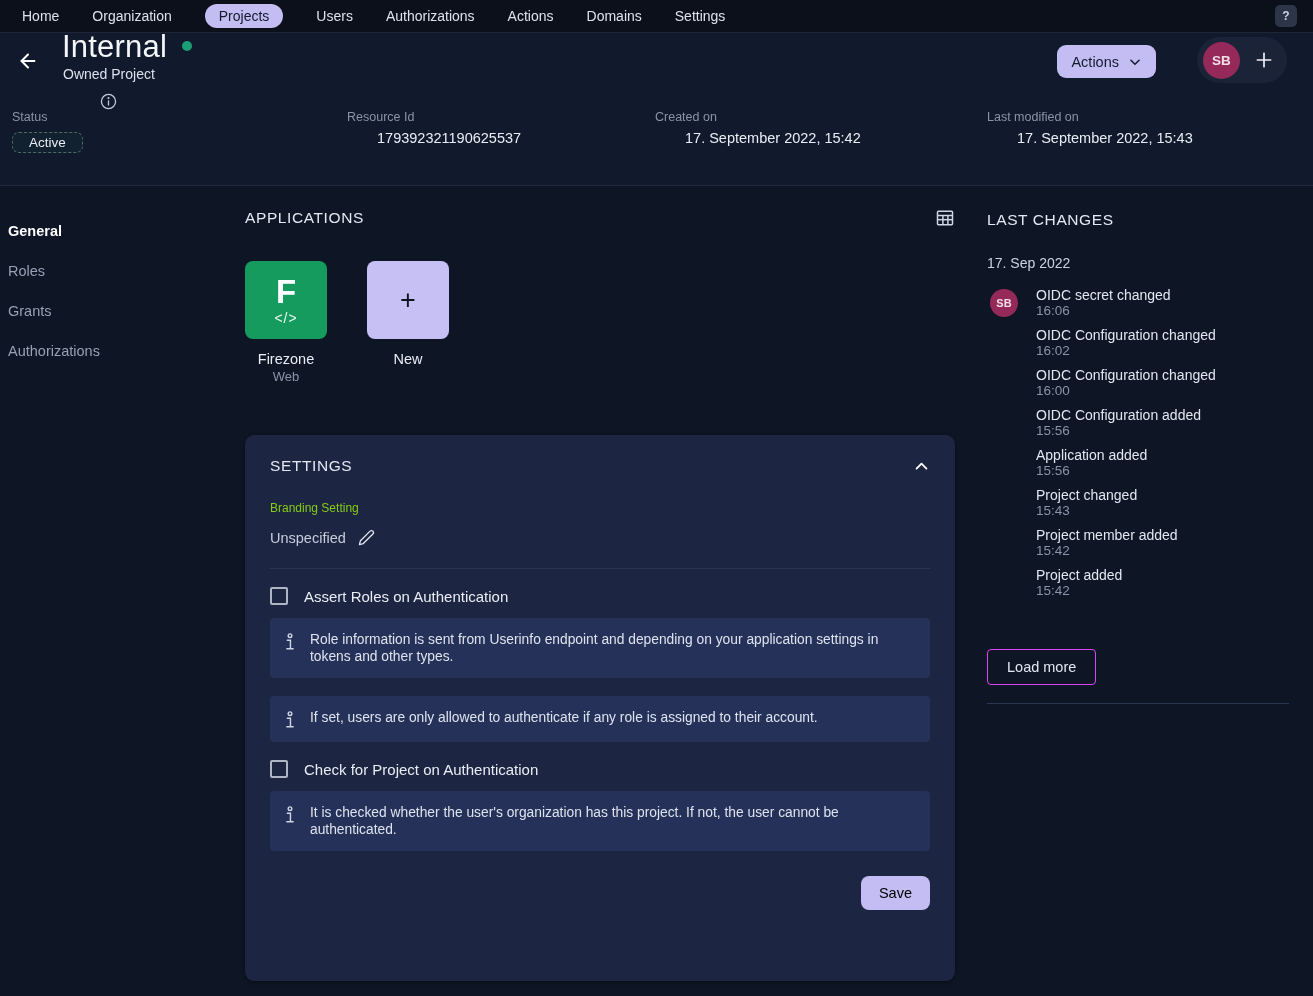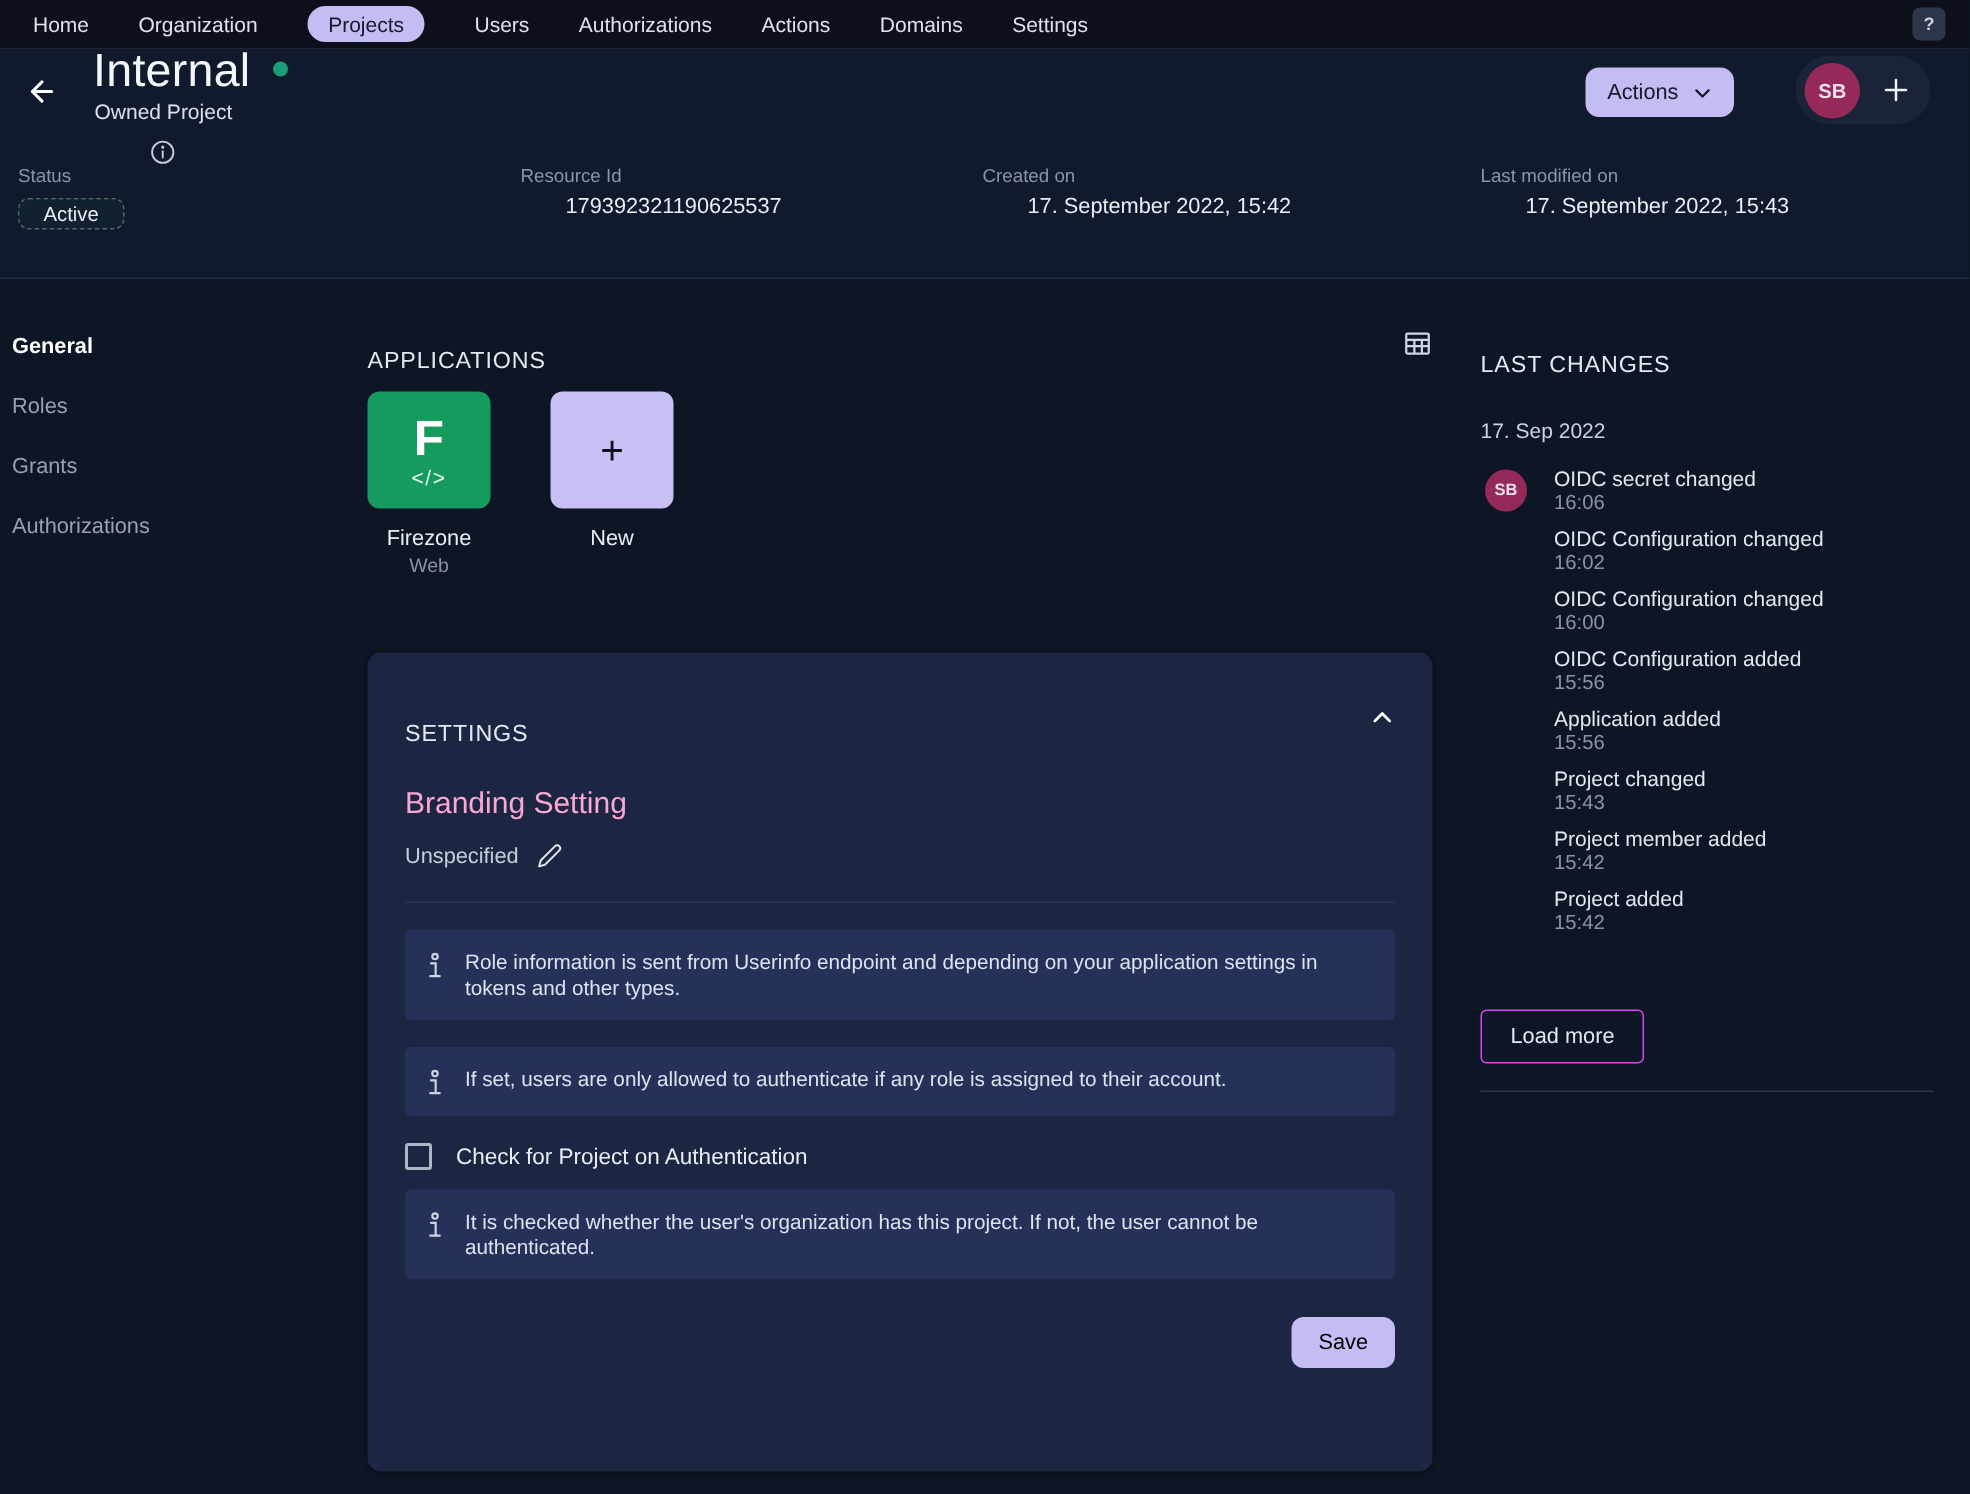--- a/index.html
+++ b/index.html
@@ -93,21 +93,21 @@
 
   
   .content { position:absolute; top:187px; left:0; right:0; bottom:0; background:#0e1524; }
 
   .sidebar { position:absolute; left:8px; top:24px; width:225px; }
   .side-item { font-size:14.5px; color:#97a1b4; padding:12px 0 12px 0; cursor:pointer; }
   .side-item.active { color:#ffffff; font-weight:bold; }
 
   .main-col { position:absolute; left:245px; top:0; width:710px; }
   .apps-header { display:flex; align-items:center; justify-content:space-between; padding-top:21px; }
-  .section-title { font-size:15.5px; letter-spacing:.6px; color:#e3e8f2; font-weight:400;margin-top:24px; }
+  .section-title { font-size:15.5px; letter-spacing:.6px; color:#e3e8f2; font-weight:400; }
   .grid-icon { color:#cfd6e4; cursor:pointer; }
 
   .apps-row { position:absolute; top:74px; left:0; display:flex; gap:40px; }
   .app-card { width:82px; cursor:pointer; }
   .app-tile {
     width:82px; height:78px; border-radius:8px;
     display:flex; flex-direction:column; align-items:center; justify-content:center; gap:2px;
   }
   .tile-firezone { background:#169b5f; }
   .tile-letter { font-size:33px; font-weight:bold; color:#ffffff; line-height:1; }
@@ -118,21 +118,21 @@
   .app-type { margin-top:2px; text-align:center; font-size:13px; color:#8a94a9; }
 
   
   .settings-card {
     position:absolute; left:0; top:248px; width:710px; height:546px;
     background:#1c2541; border-radius:9px; padding:22px 25px 18px 25px;
     box-shadow:0 1px 4px rgba(0,0,0,.45);
   }
   .card-header { display:flex; align-items:center; justify-content:space-between; }
   .collapse-icon { color:#ffffff; cursor:pointer; }
-  .branding-title { margin-top:26px; font-size:20px; color:#f9a8d4; }
+  .branding-title { margin-top:26px; font-size:12px; color:#84cc16; }
   .branding-row { margin-top:14px; display:flex; align-items:center; gap:12px; }
   .branding-value { font-size:14.5px; color:#c6cddb; }
   .pencil-icon { color:#e3e8f2; cursor:pointer; }
   .settings-divider { margin-top:22px; border-top:1px solid #2b3654; }
 
   .option-block { margin-top:18px; }
   .option-row { display:flex; align-items:center; gap:16px; }
   .checkbox {
     width:18px; height:18px; border:2px solid #aeb6c6; border-radius:2px;
     background:transparent; cursor:pointer; flex:none;
@@ -307,20 +307,24 @@
         <span class="pencil-icon">
           <svg width="17" height="17" viewBox="0 0 24 24" fill="none" stroke="currentColor" stroke-width="1.8" stroke-linecap="round" stroke-linejoin="round">
               <path d="M17 3a2.8 2.8 0 0 1 4 4L7.5 20.5 2 22l1.5-5.5L17 3z"></path>
             </svg>
         </span>
       </div>
 
       <div class="settings-divider"></div>
 
       <div class="option-block">
+        <div class="option-row">
+          <span class="checkbox"></span>
+          <span class="option-label">Assert Roles on Authentication</span>
+        </div>
         <div class="info-box">
           <span class="info-box-icon">
             <svg width="14" height="18" viewBox="0 0 14 20" fill="none" stroke="currentColor" stroke-width="1.6">
                 <circle cx="7" cy="3" r="2"></circle>
                 <path d="M4 8h3.5v9" stroke-linecap="round"></path>
                 <path d="M3.5 17.5h7" stroke-linecap="round"></path>
               </svg>
           </span>
           <span class="info-box-text">Role information is sent from Userinfo endpoint and depending on your application settings in tokens and other types.</span>
         </div>

